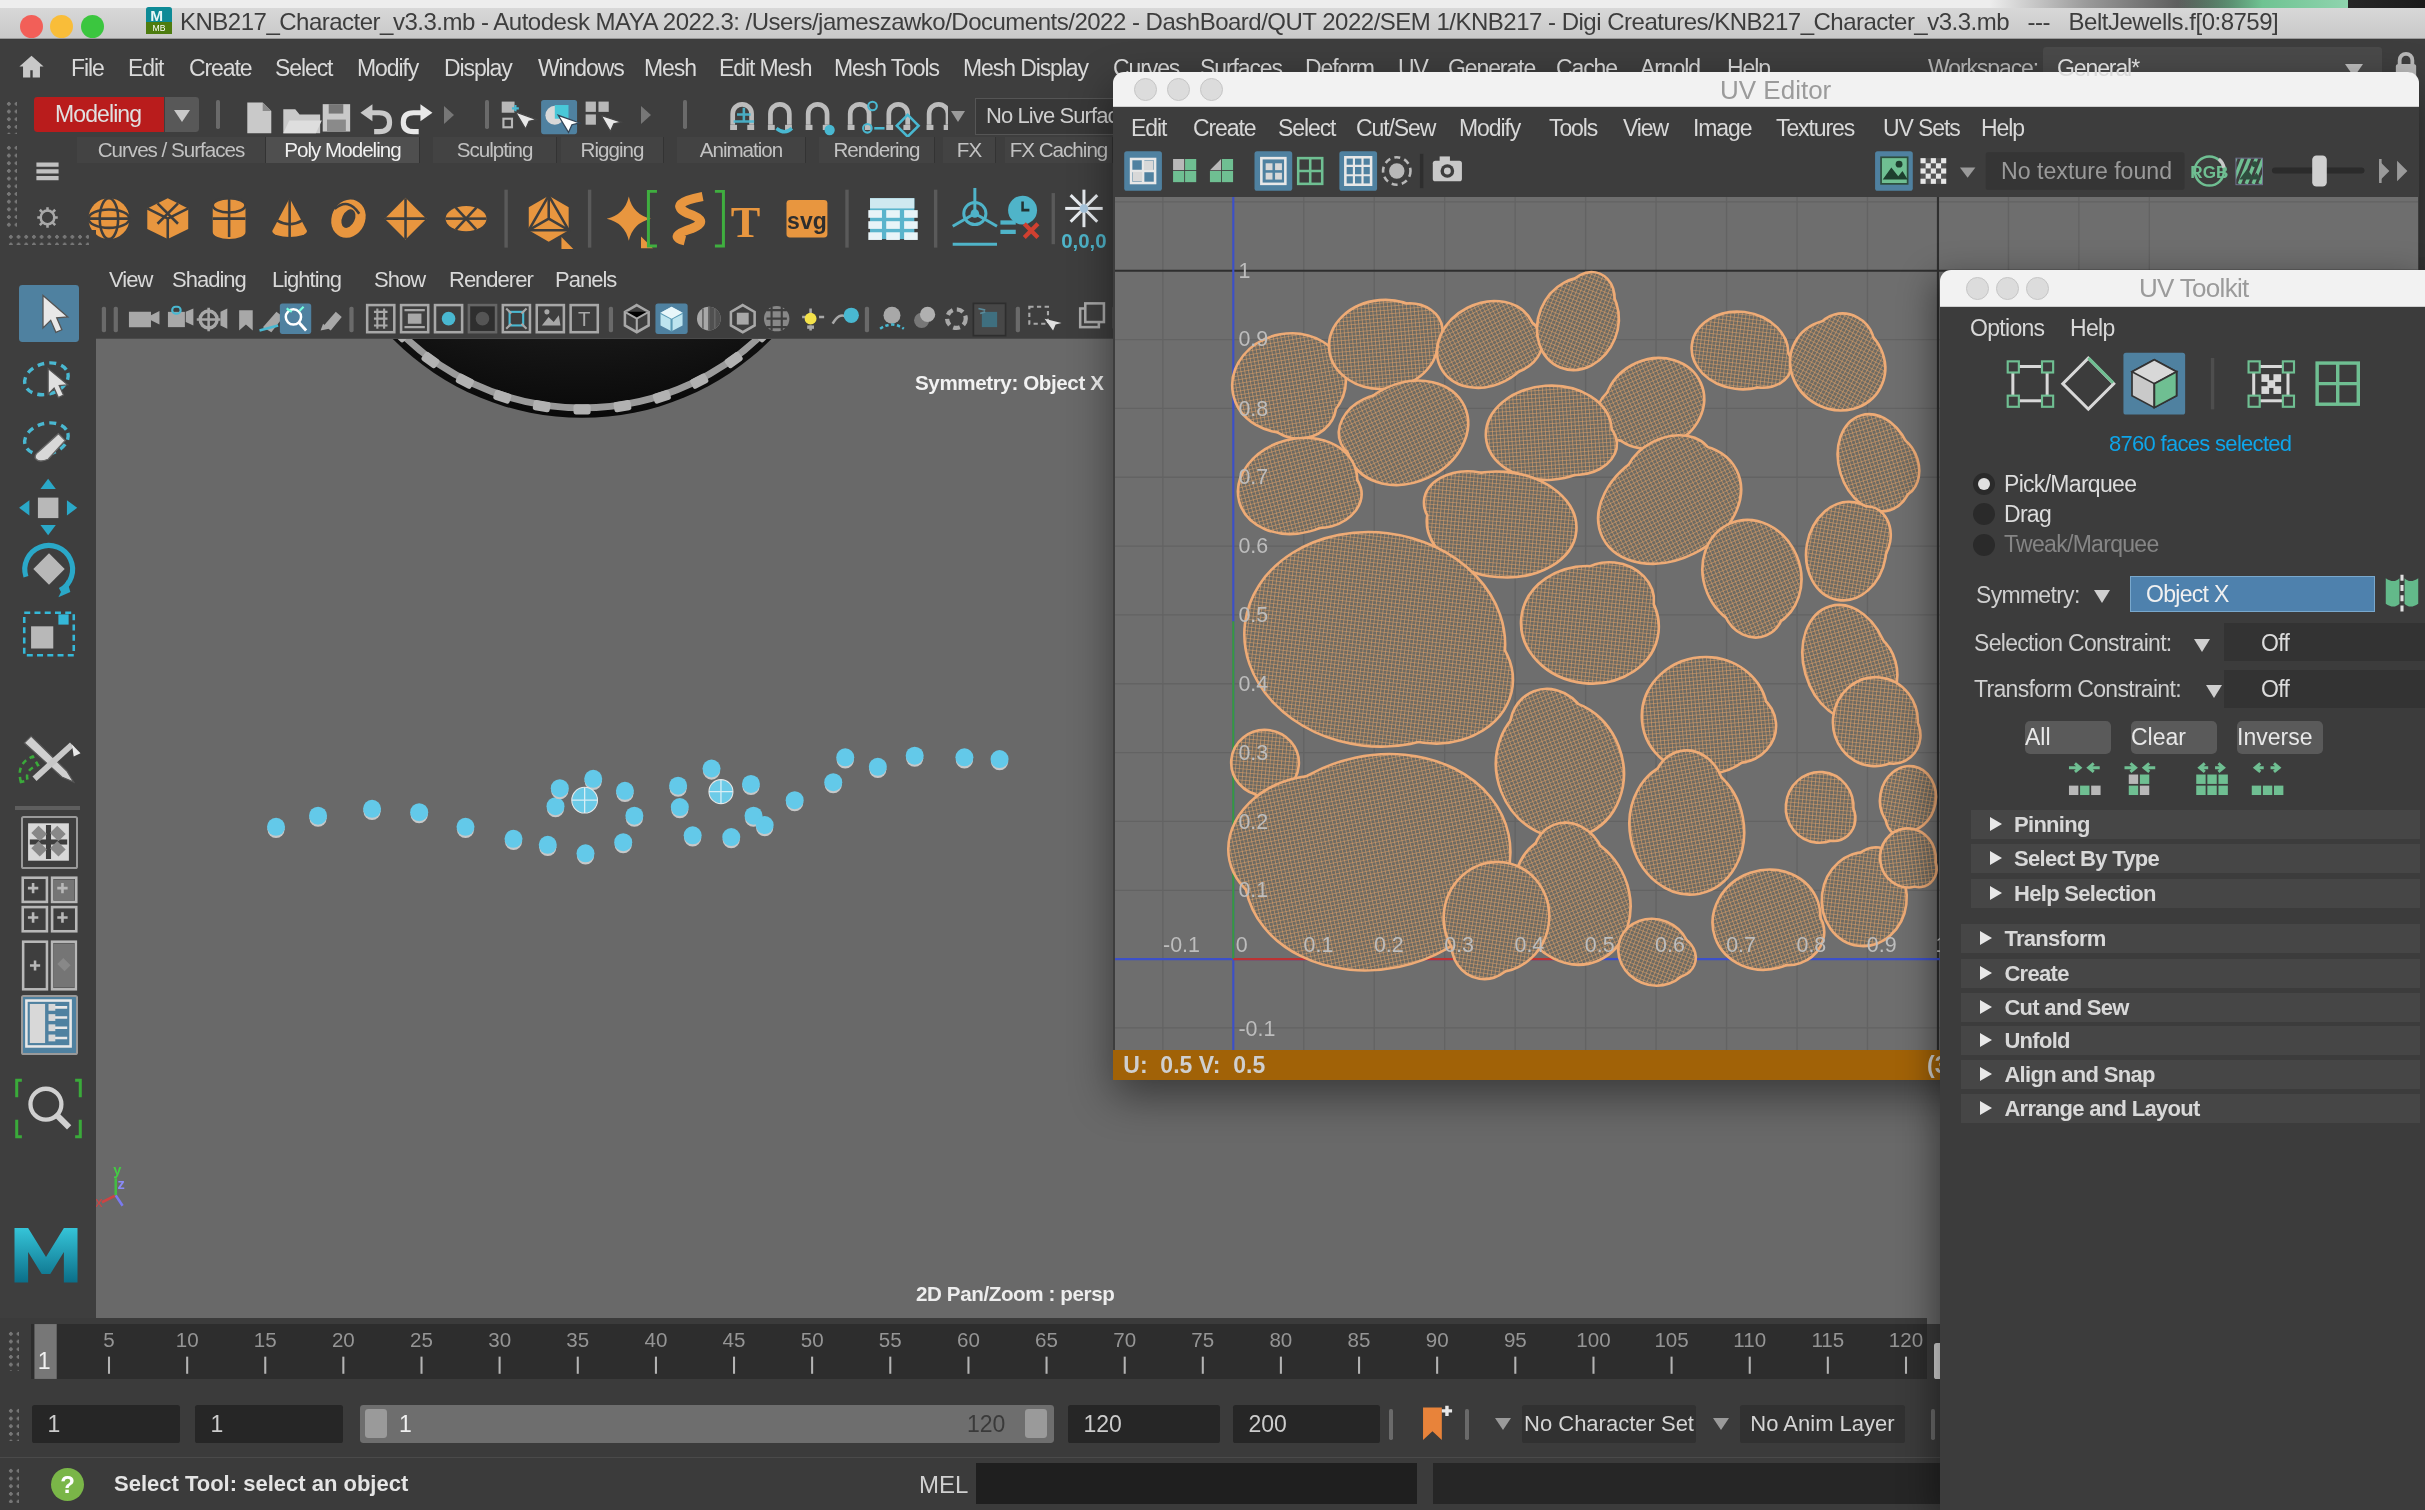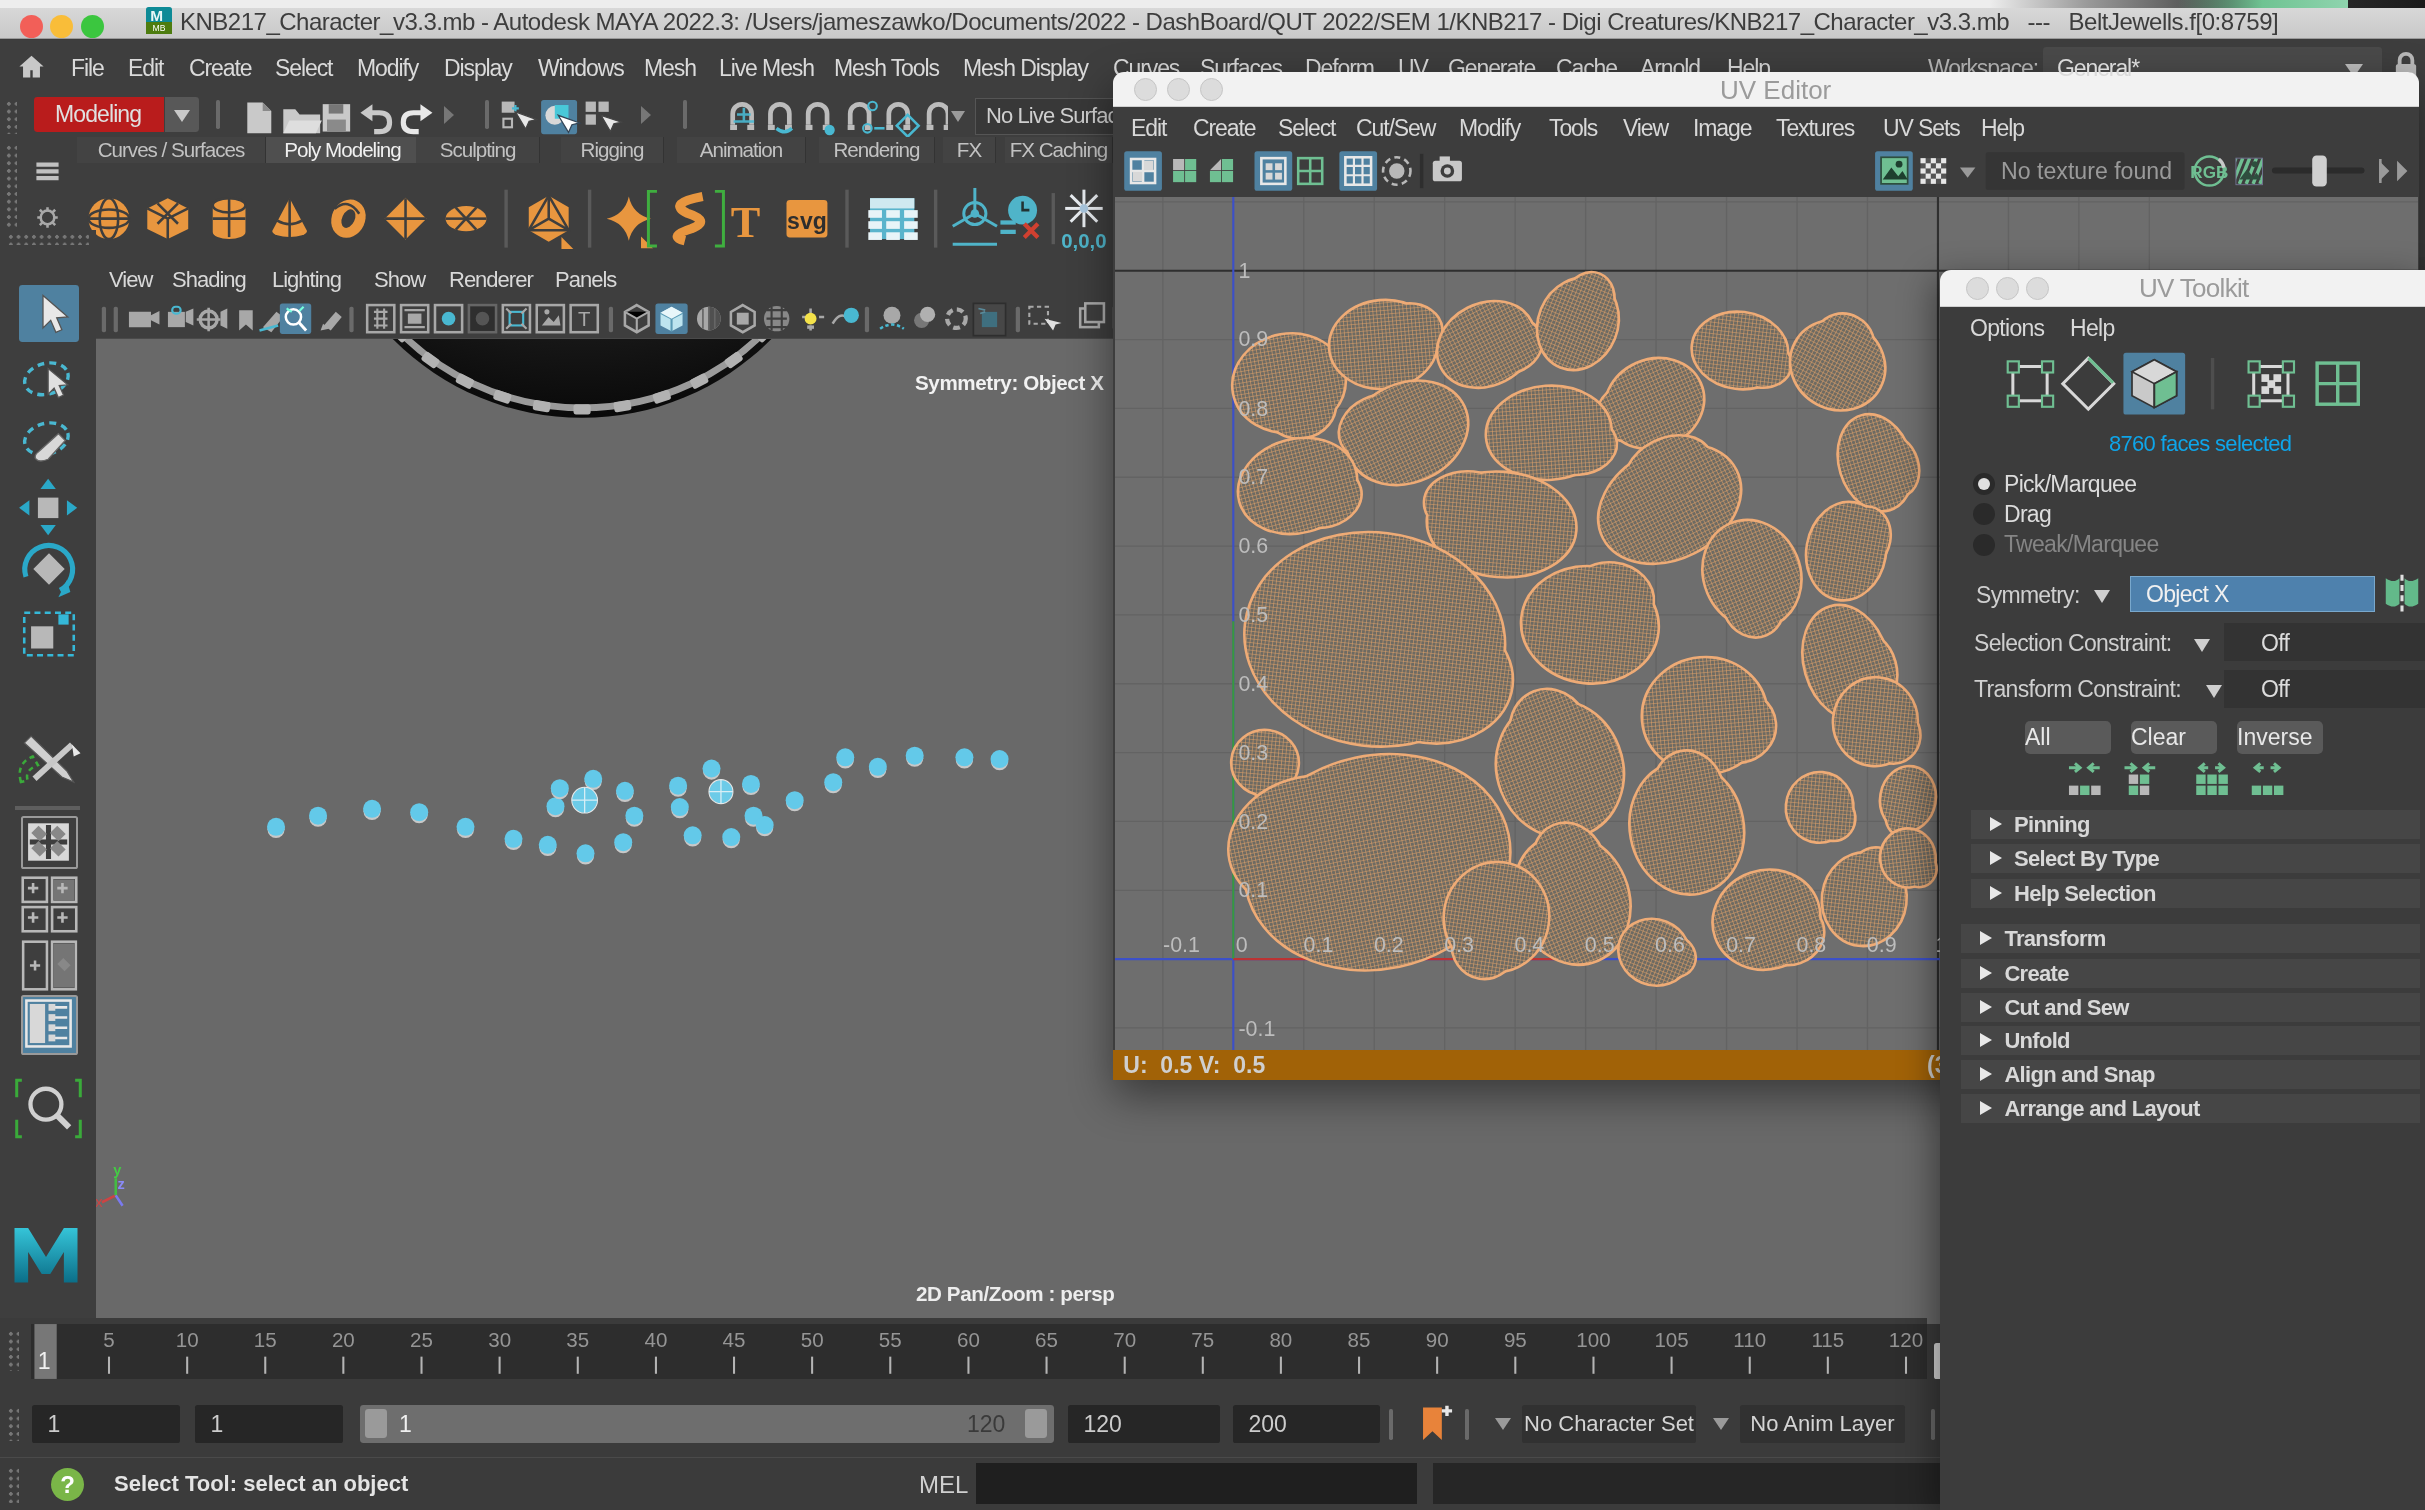--- a/index.html
+++ b/index.html
@@ -58,21 +58,21 @@
         <path d="M12 3 2 12h3v9h6v-6h2v6h6v-9h3z" fill="#c8c8c8"></path>
       </svg>
   <span class="txt" style="left:71px">File</span>
   <span class="txt" style="left:128px">Edit</span>
   <span class="txt" style="left:189px">Create</span>
   <span class="txt" style="left:275px">Select</span>
   <span class="txt" style="left:357px">Modify</span>
   <span class="txt" style="left:444px">Display</span>
   <span class="txt" style="left:538px">Windows</span>
   <span class="txt" style="left:644px">Mesh</span>
-  <span class="txt" style="left:719px">Live Mesh</span>
+  <span class="txt" style="left:719px">Edit Mesh</span>
   <span class="txt" style="left:834px">Mesh Tools</span>
   <span class="txt" style="left:963px">Mesh Display</span>
   <span class="txt" style="left:1113px">Curves</span>
   <span class="txt" style="left:1200px">Surfaces</span>
   <span class="txt" style="left:1305px">Deform</span>
   <span class="txt" style="left:1398px">UV</span>
   <span class="txt" style="left:1448px">Generate</span>
   <span class="txt" style="left:1556px">Cache</span>
   <span class="txt" style="left:1640px">Arnold</span>
   <span class="txt" style="left:1727px">Help</span>
@@ -164,21 +164,21 @@
       </svg>
       <div class="abs" style="left:951px;top:13.7px;border-top:11px solid #9a9a9a;border-left:7.7px solid transparent;border-right:7.7px solid transparent"></div>
       <div class="abs" style="left:975px;top:0.9px;width:141px;height:37px;background:#383838;border:0.9px solid #555"></div>
       <span class="txt" style="left:986px;top:6px;font-size:22px;color:#cfcfcf;letter-spacing:-0.9px">No Live Surface</span>
     </div>
 
 <div class="abs" id="shelf">
       <div class="abs" style="left:5.1px;top:6.9px;width:12px;height:106px;background-image:radial-gradient(#777 1.7px,transparent 1.9px);background-size:7.7px 7.7px"></div>
       <div class="tab" style="left:77px;width:189px;background:#434343;color:#c2c2c2">Curves / Surfaces</div>
       <div class="tab" style="left:266px;width:154px;background:#4f4f4f;color:#f0f0f0">Poly Modeling</div>
-      <div class="tab" style="left:416px;width:124px;background:#434343;color:#c2c2c2">Sculpting</div>
+      <div class="tab" style="left:433px;width:124px;background:#434343;color:#c2c2c2">Sculpting</div>
       <div class="tab" style="left:561px;width:103px;background:#434343;color:#c2c2c2">Rigging</div>
       <div class="tab" style="left:677px;width:129px;background:#434343;color:#c2c2c2">Animation</div>
       <div class="tab" style="left:819px;width:116px;background:#434343;color:#c2c2c2">Rendering</div>
       <div class="tab" style="left:943px;width:53px;background:#434343;color:#c2c2c2">FX</div>
       <div class="tab" style="left:1005px;width:108px;background:#434343;color:#c2c2c2">FX Caching</div>
       <svg class="abs" style="left:33px;top:24px" width="29" height="77" viewBox="0 0 34 90">
         <path d="M4 4h26M4 12h26M4 20h26" stroke="#c0c0c0" stroke-width="5"></path>
         <g stroke="#a8a8a8" stroke-width="3" fill="none">
           <circle cx="17" cy="66" r="8"></circle>
           <path d="M17 54v5M17 73v5M5 66h5M24 66h5M8 57l4 4M22 71l4 4M26 57l-4 4M12 71l-4 4"></path>

